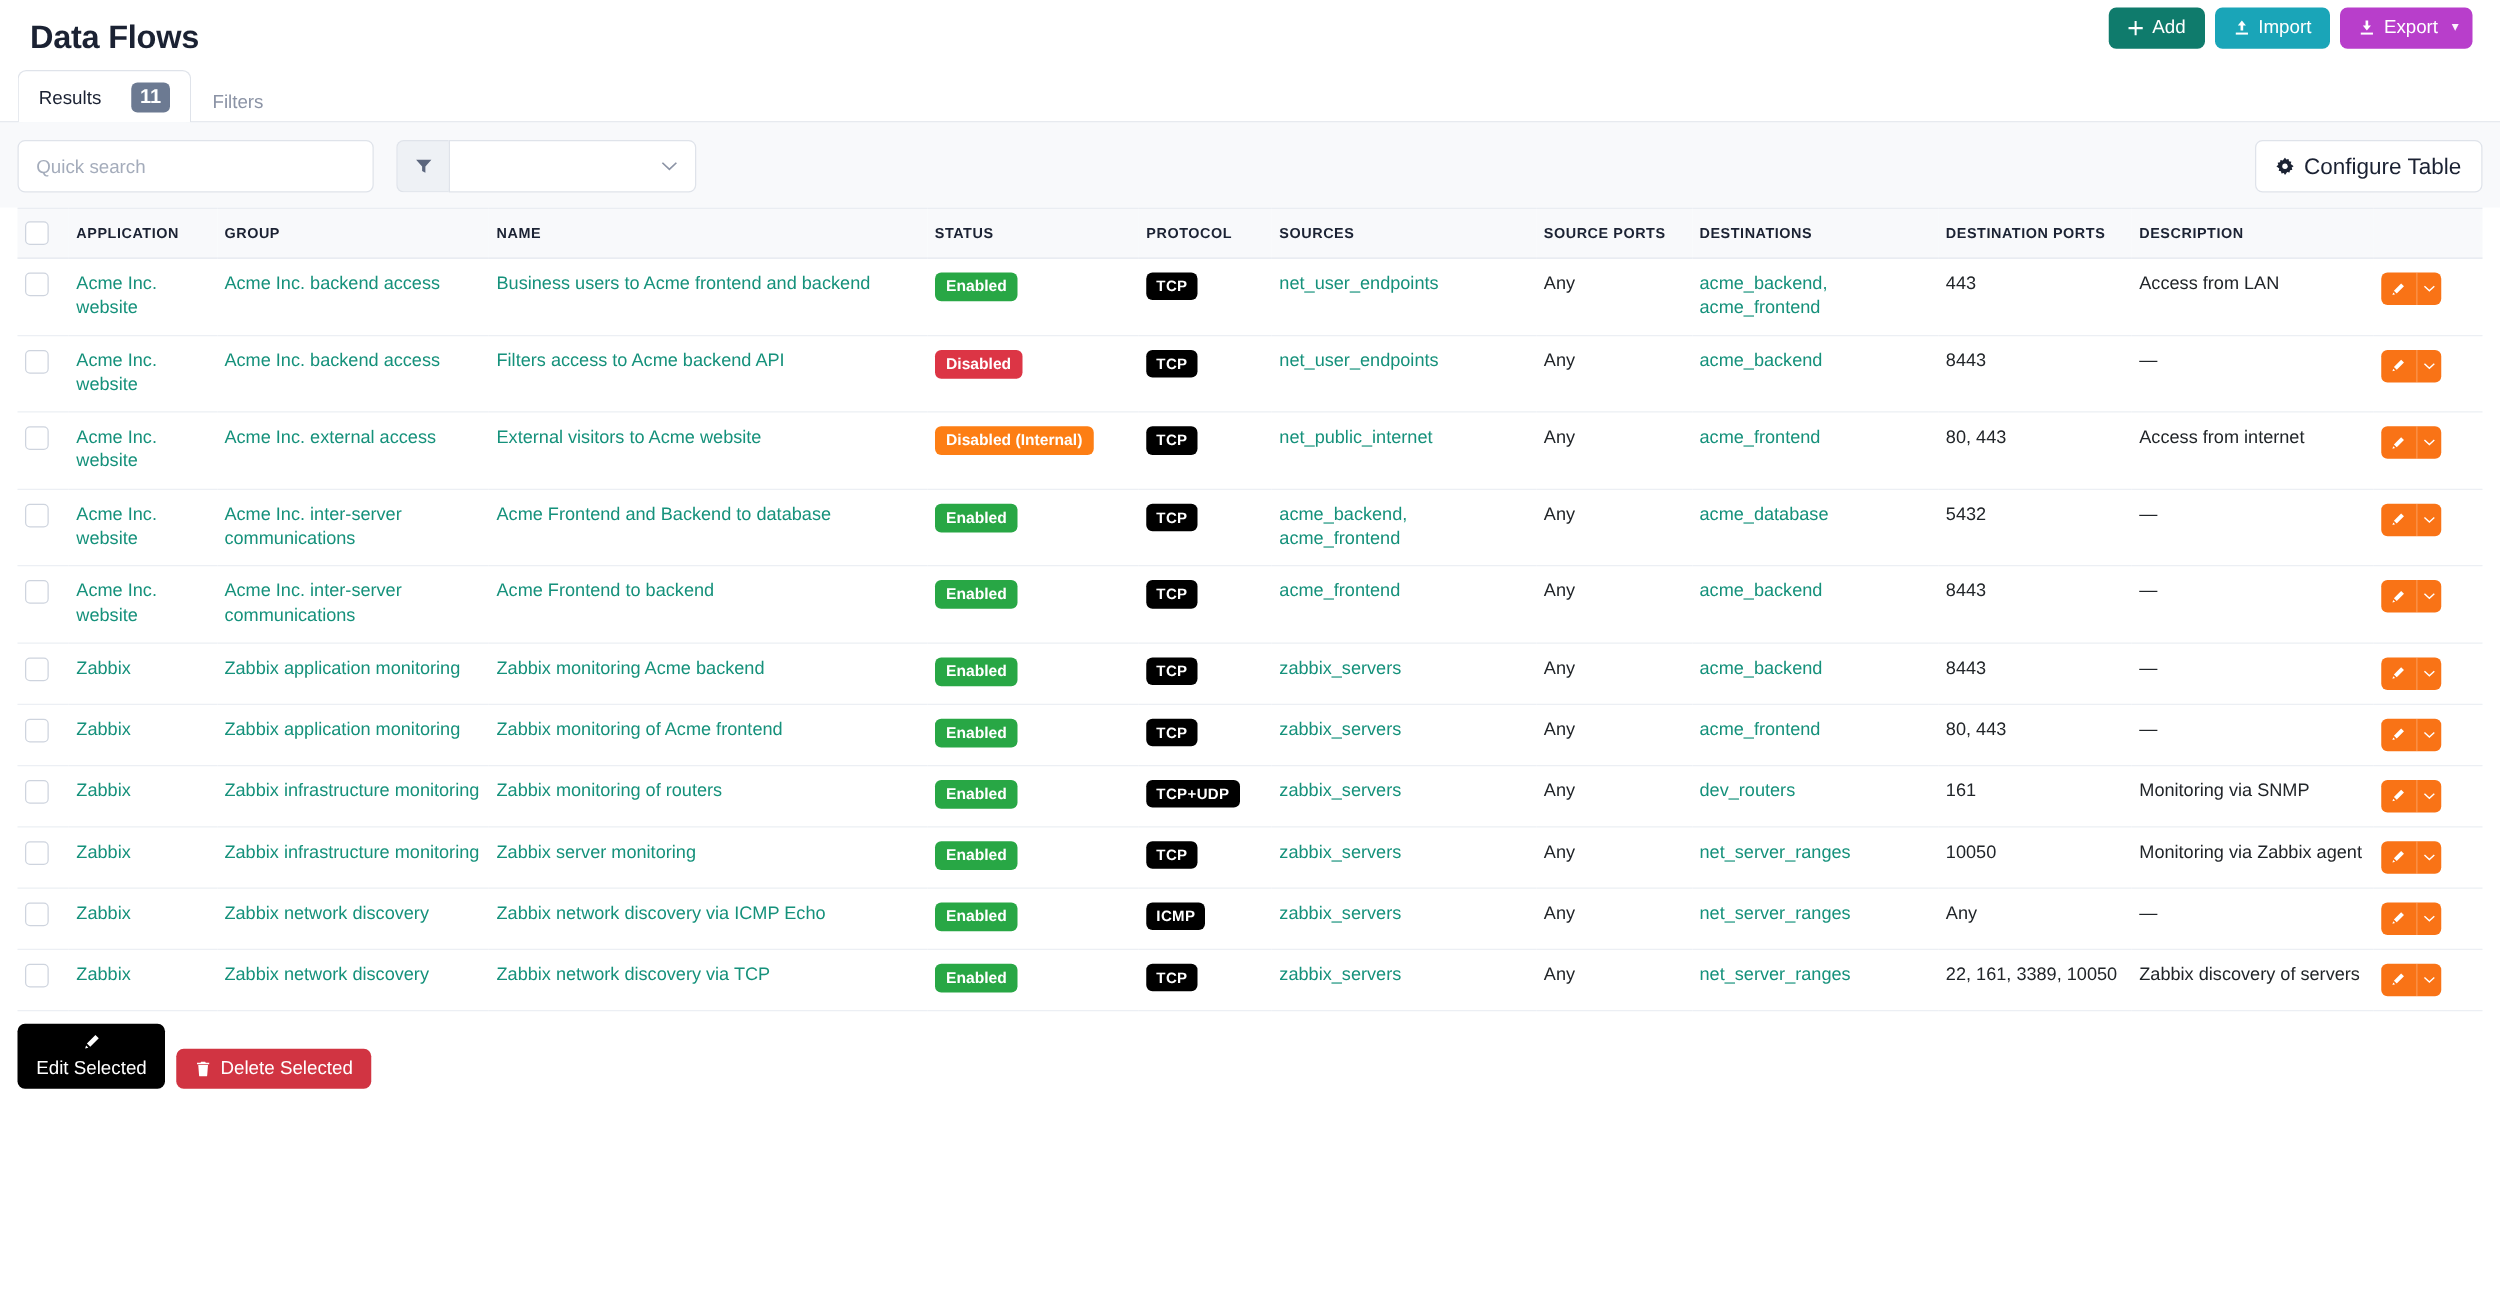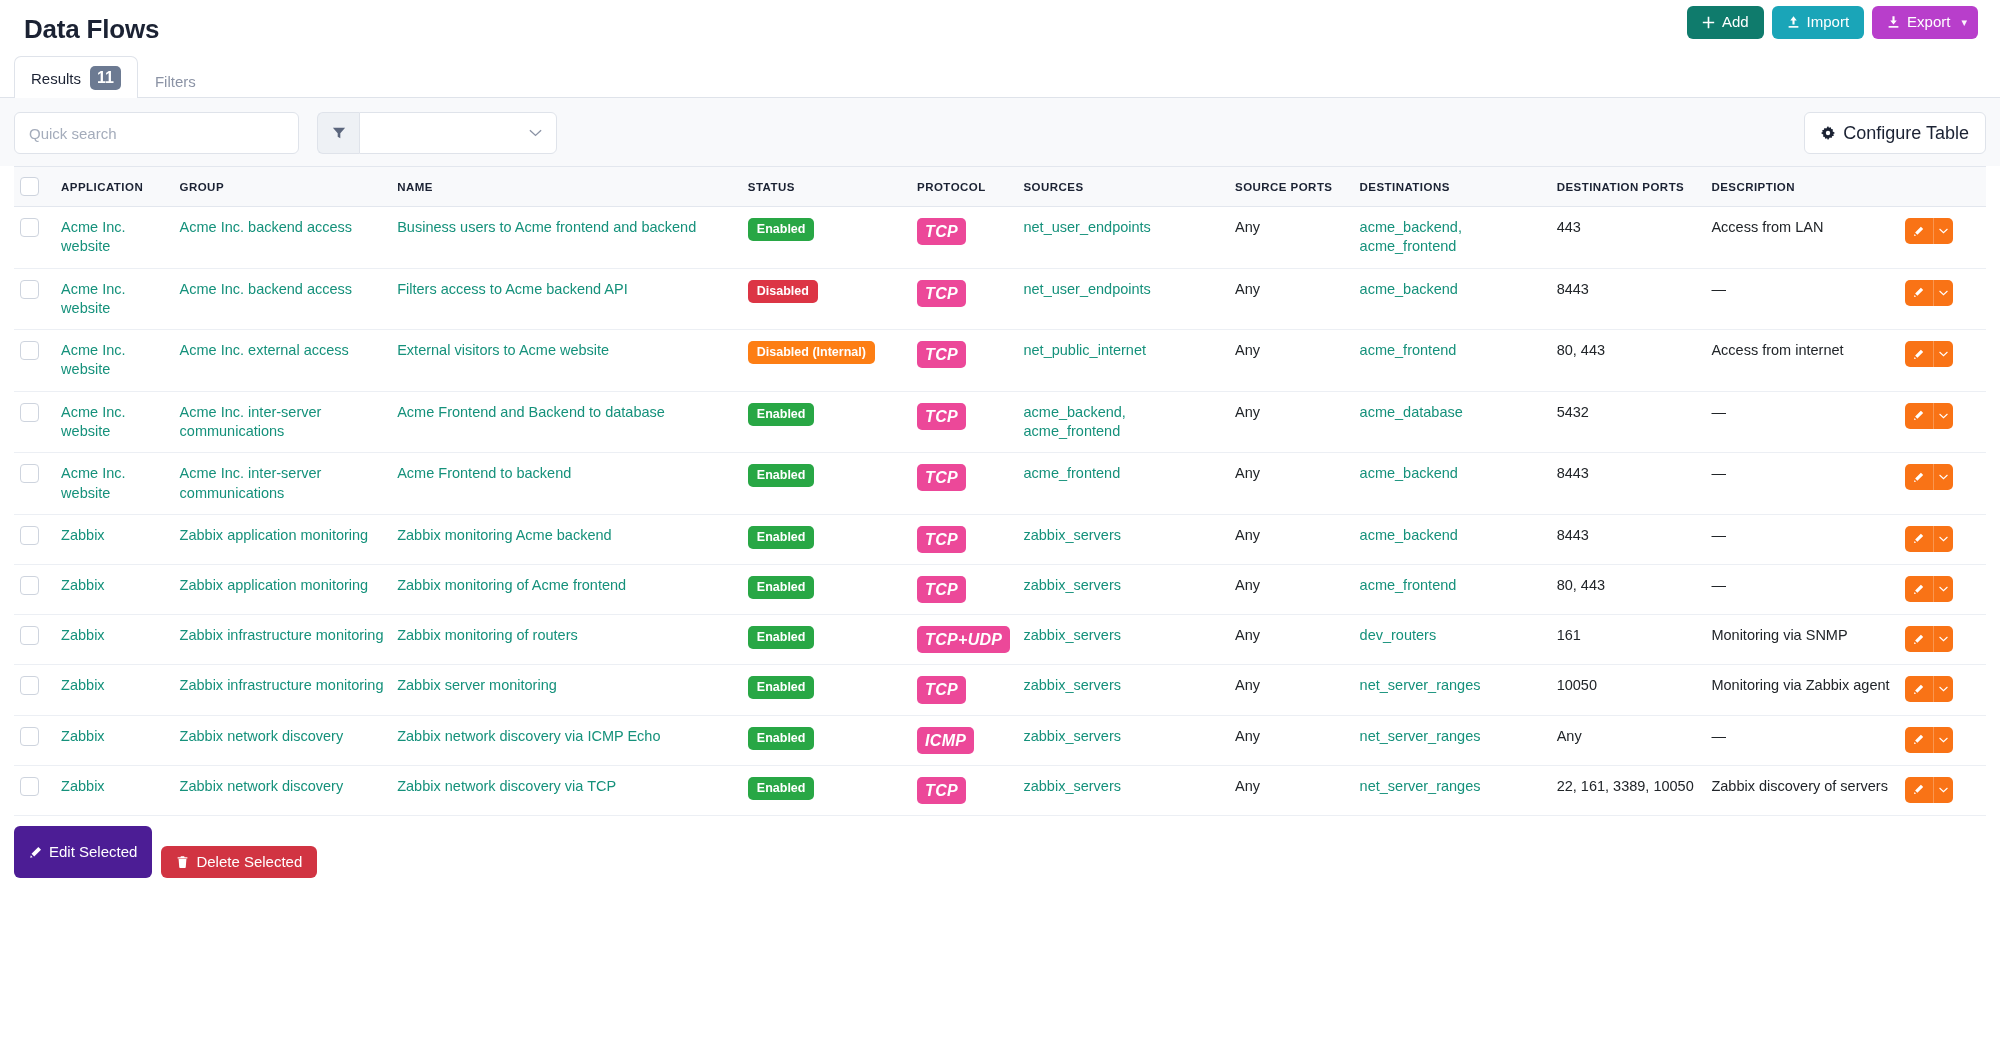--- a/index.html
+++ b/index.html
@@ -65,21 +65,21 @@
     font-size: 15px;
     color: #8b93a5;
     cursor: pointer;
     border: 1px solid transparent;
     border-bottom: none;
     border-radius: 7px 7px 0 0;
     position: relative;
     top: 1px;
     display: flex;
     align-items: center;
-    gap: 9px;
+    gap: 24px;
   }
   .tab.active {
     background: #fff;
     border-color: #dfe3ea;
     color: #1b2233;
   }
   .tab-badge {
     background: #6c7a92;
     color: #fff;
     border-radius: 5px;
@@ -224,30 +224,29 @@
     font-weight: bold;
     padding: 4px 9px;
     line-height: 1.2;
     white-space: nowrap;
   }
   .badge-enabled   { background: #28a745; }
   .badge-disabled  { background: #dc3545; }
   .badge-inherited { background: #fd7e14; }
   .badge-proto {
     display: inline-block;
-    background: #ec4899;
+    background: #000000;
     color: #fff;
-    font-size: 16px;
+    font-size: 12px;
     font-weight: bold;
     border-radius: 5px;
     padding: 4px 8px;
     letter-spacing: .3px;
     line-height: 1.2;
     white-space: nowrap;
-    font-style: italic;
   }
 
   .action-group {
     display: inline-flex;
     background: #f97316;
     border-radius: 5px;
     overflow: hidden;
     height: 26px;
     align-items: stretch;
   }
@@ -285,21 +284,21 @@
     align-items: center;
     gap: 10px;
     cursor: pointer;
     background: #fff;
   }
   .bottom-bar {
     display: flex;
     gap: 9px;
     padding: 10px 14px;
   }
-  .btn-edit-sel   { background: #4c1d95; }
+  .btn-edit-sel   { background: #000000; flex-direction: column; }
   .btn-delete-sel { background: #d13442; margin-top: 20px; }
   .icon-svg { display: block; }
 </style>
 </head>
 <body>
 
 <div class="page-header">
   <div class="page-title">Data Flows</div>
 
   <div class="header-actions">

